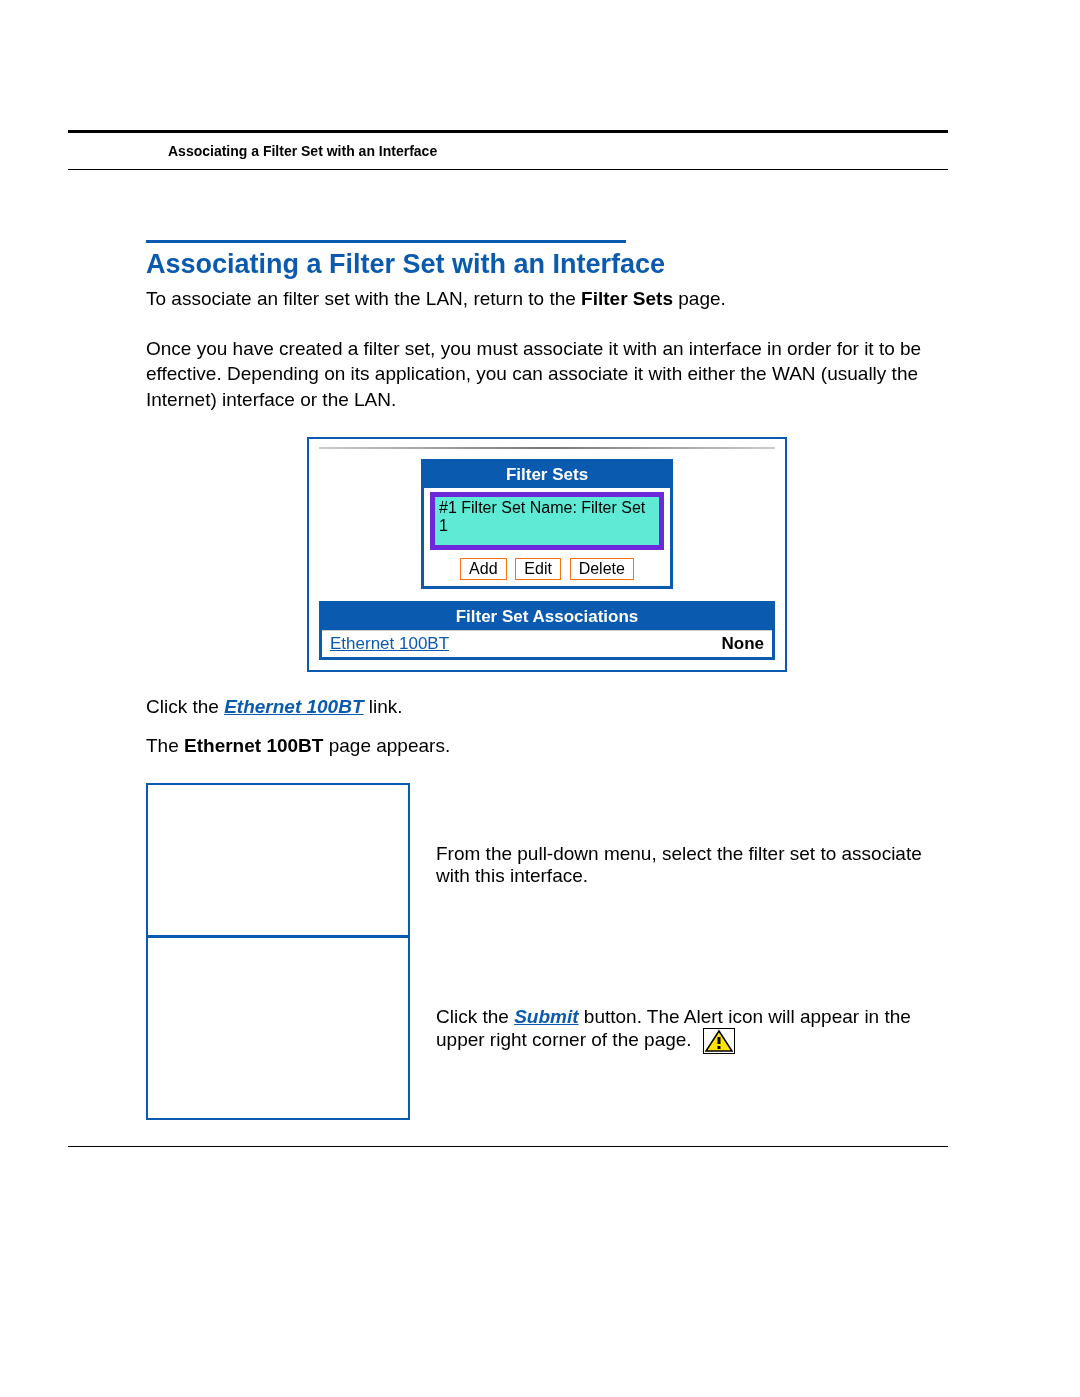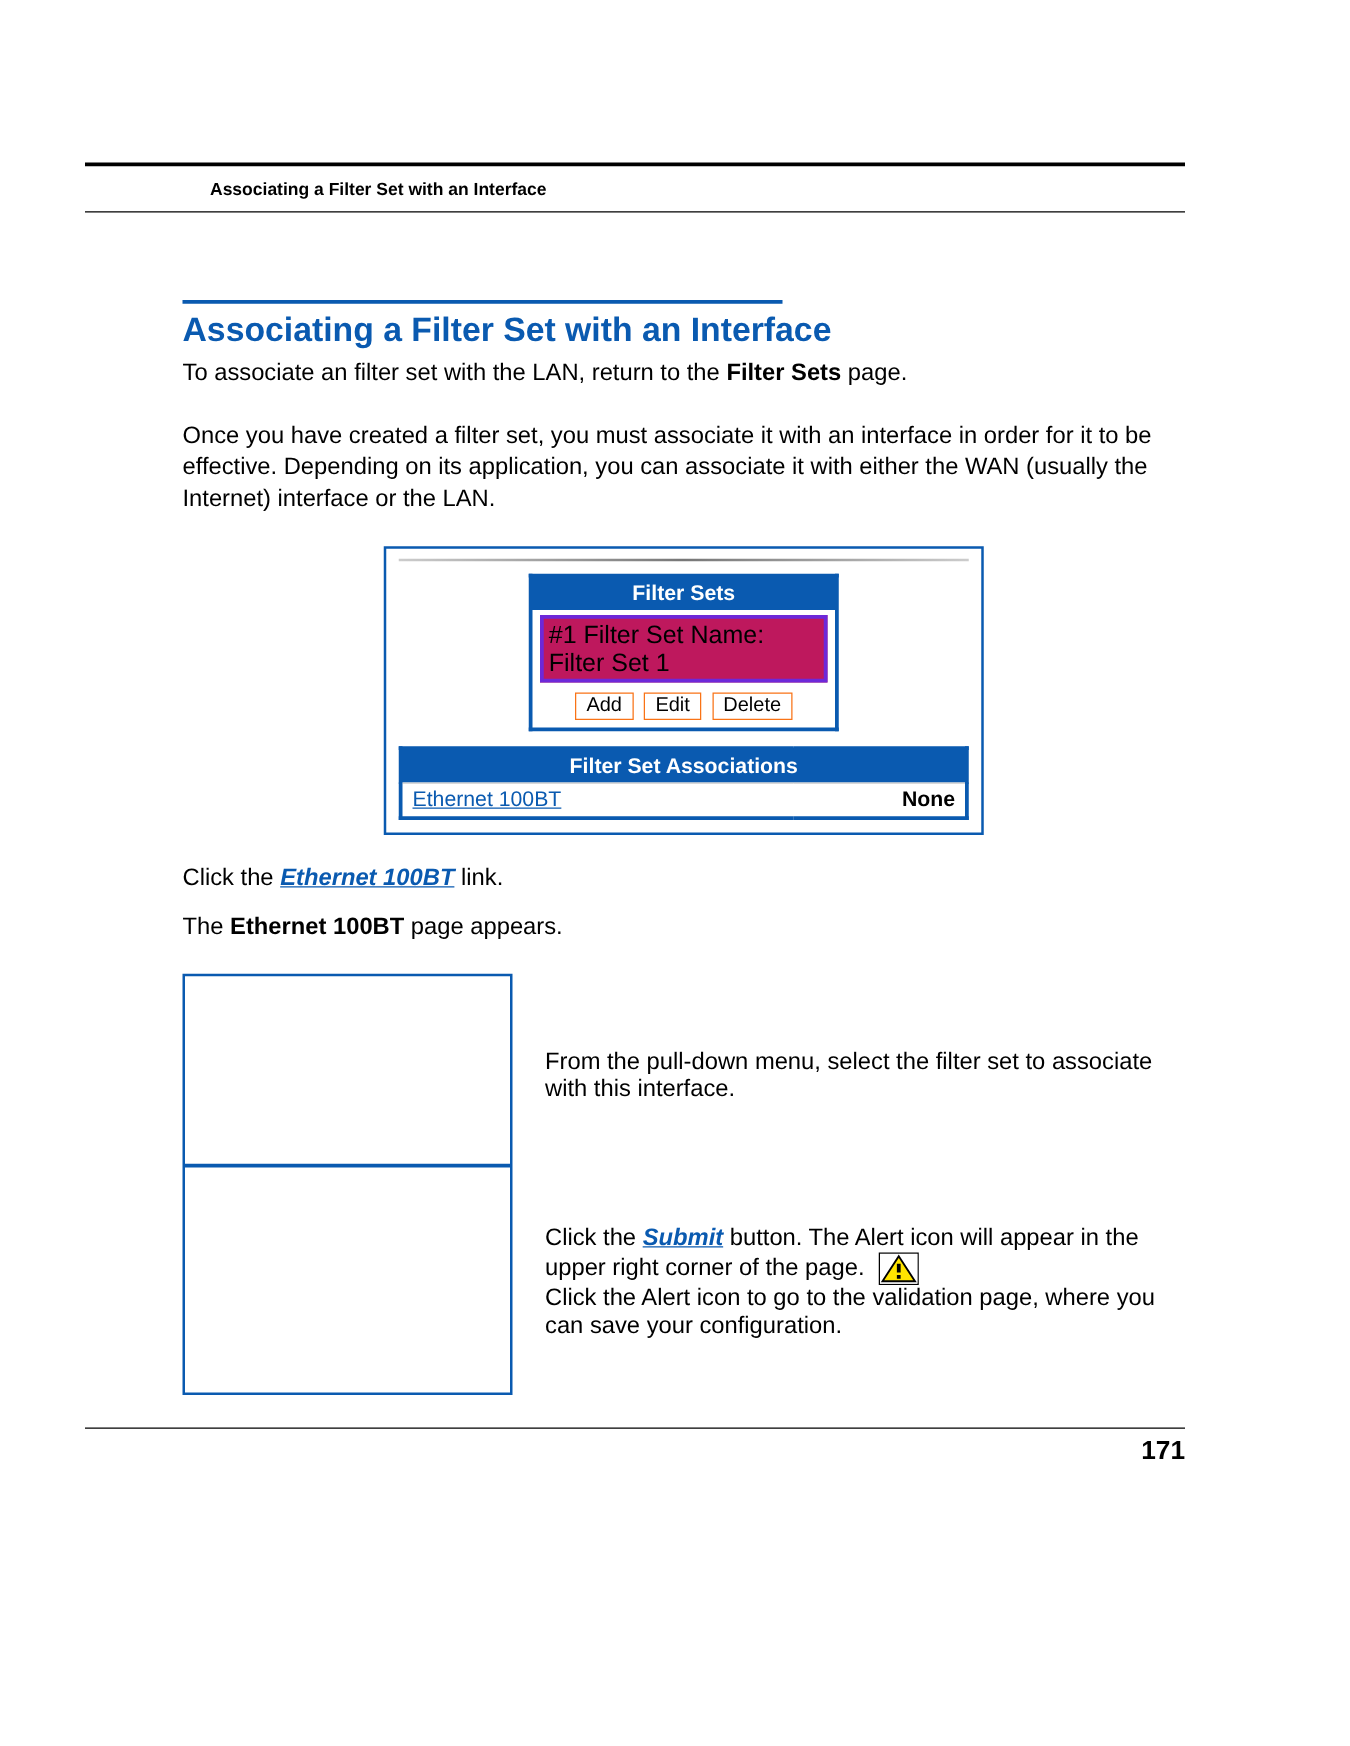--- a/index.html
+++ b/index.html
@@ -12,21 +12,21 @@
   .h-rule-short{border-top:3px solid #0a5ab0;width:480px;margin-bottom:6px}
   h1.title{color:#0a5ab0;font-size:27px;font-weight:bold;margin:0 0 6px 0}
   p.body{margin:0 0 24px 0;line-height:1.35}
   .bold{font-weight:bold}
   .figure-wrap{display:flex;justify-content:center;margin:10px 0 22px 0}
   .fig{border:2px solid #0a5ab0;background:#fff;width:456px;padding:8px 10px 10px 10px}
   .fig .gradline{height:2px;background:linear-gradient(to right,#ccc,#777,#ccc);margin-bottom:10px}
   .inner-table{margin:0 auto 12px auto;border:3px solid #0a5ab0;border-collapse:collapse;width:230px}
   .inner-table .hdr{background:#0a5ab0;color:#fff;text-align:center;font-weight:bold;font-size:17px;padding:3px 6px}
   .inner-table td{padding:2px 6px;font-size:17px}
-  .listbox{border:3px solid #6d28d9;background:#be185d;height:44px;width:216px;margin:2px auto 4px auto;padding:2px 4px;font-size:20px;overflow:hidden}
+  .listbox{border:5px solid #6d28d9;background:#5eead4;height:44px;width:216px;margin:2px auto 4px auto;padding:2px 4px;font-size:16px;overflow:hidden}
   .btn-row{text-align:center;padding:4px 0 4px 0}
   .btn{display:inline-block;border:1px solid #f97316;background:#fff;padding:1px 8px;margin:0 2px;font-size:16px;cursor:pointer}
   .assoc-table{width:100%;border:3px solid #0a5ab0;border-collapse:collapse}
   .assoc-table .hdr{background:#0a5ab0;color:#fff;text-align:center;font-weight:bold;font-size:17px;padding:3px 6px}
   .assoc-table td{padding:3px 8px;font-size:17px;border-top:1px solid #ccc}
   .lnk{color:#0a5ab0;text-decoration:underline;cursor:pointer}
   .inline-link{color:#0a5ab0;font-weight:bold;font-style:italic;text-decoration:underline}
   .two-col{display:flex;align-items:flex-end;margin-top:6px}
   .placeholder-col{width:260px;border:2px solid #0a5ab0}
   .placeholder-col .half{height:150px}
@@ -117,22 +117,20 @@
             <span>Click the </span><span class="inline-link">Submit</span><span> button. The Alert icon will appear in the upper right corner of the page.</span>
             <span class="alert-icon">
               <svg viewBox="0 0 30 24" width="30" height="24">
                 <rect x="0" y="0" width="30" height="24" fill="#fff"></rect>
                 <polygon points="15,2 28,22 2,22" fill="#ffe400" stroke="#000" stroke-width="1.5"></polygon>
                 <rect x="13.5" y="8" width="3" height="7" fill="#000"></rect>
                 <rect x="13.5" y="17" width="3" height="3" fill="#000"></rect>
               </svg>
             </span>
           </div>
-          <div>Click the Alert icon to go to the validation page, where you can save your configuration.</div>
         </div>
       </div>
     </div>
 
   </div>
 
   <div class="footer-rule"></div>
-  <div class="page-num">171</div>
 </div>
 
 </body></html>

